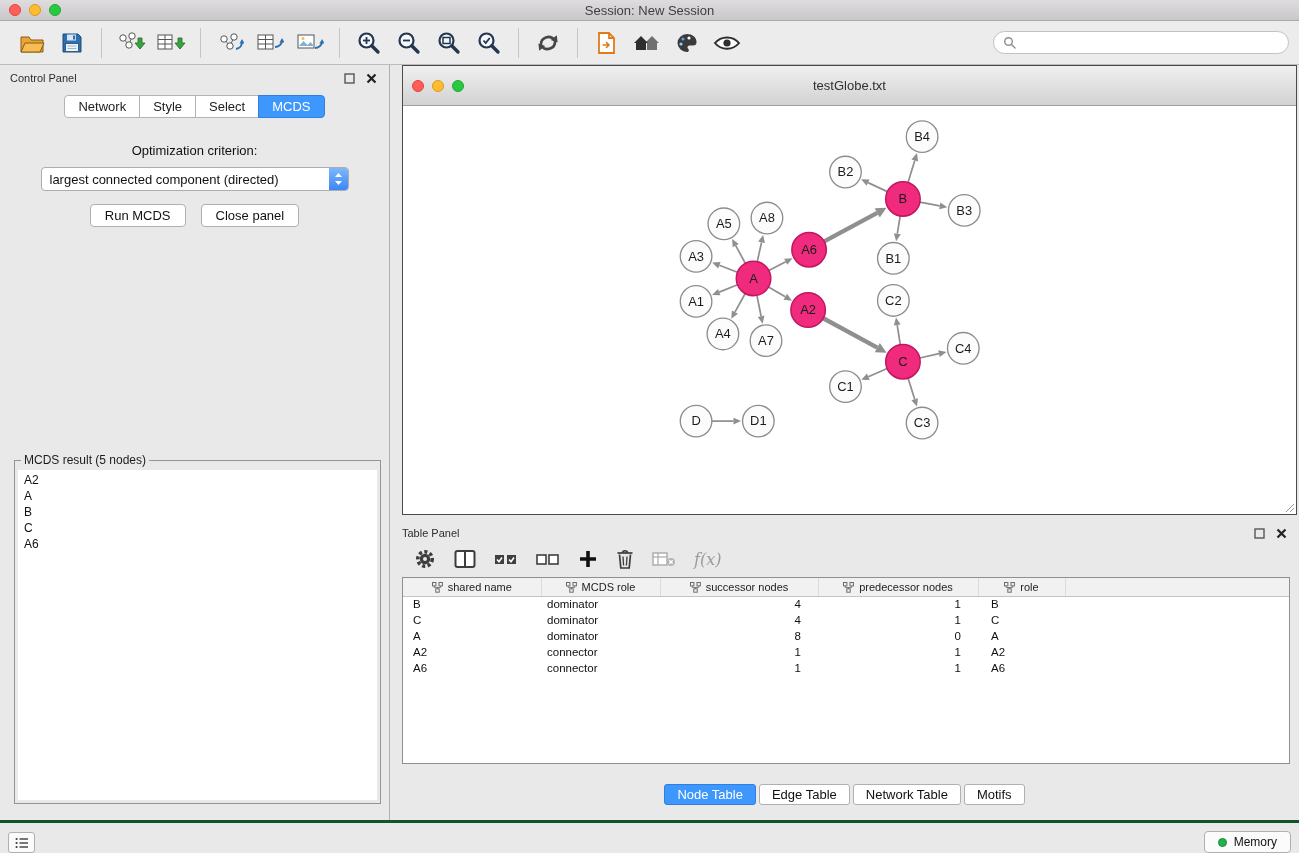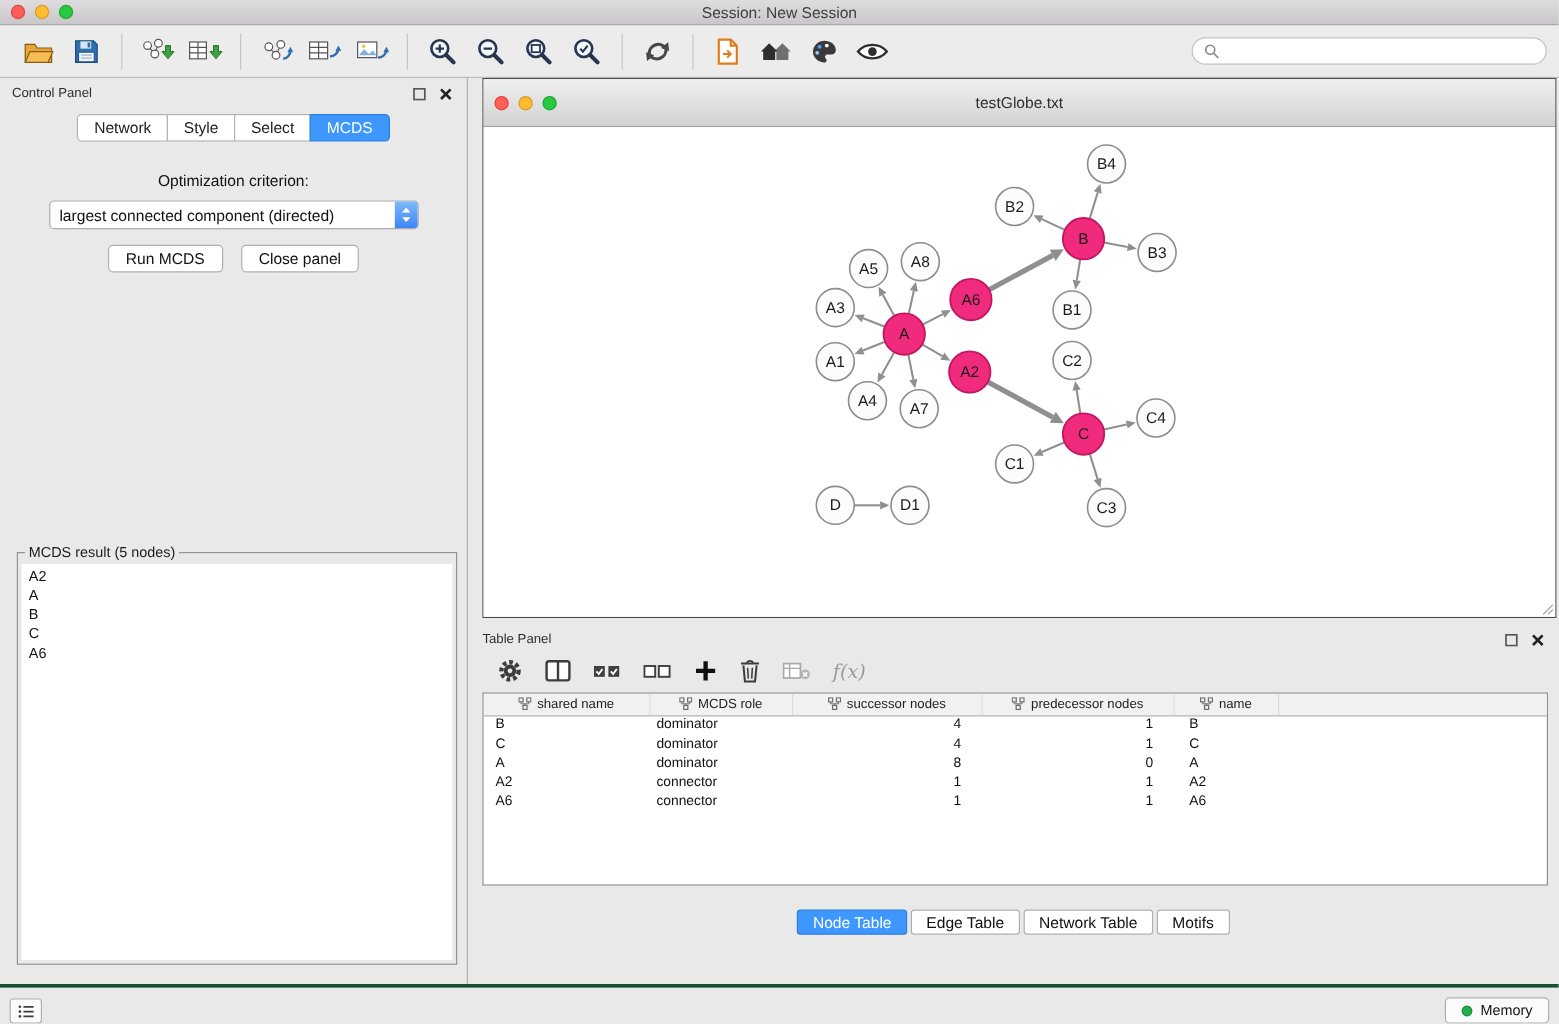--- a/index.html
+++ b/index.html
@@ -54,21 +54,21 @@
   .net-canvas{flex:1;position:relative;overflow:hidden;background:#fff}
   #graph-svg{position:absolute;left:0;top:0;width:100%;height:100%}
   #graph-svg text{font-family:"Liberation Sans",sans-serif}
   .resize-corner{position:absolute;right:1px;bottom:1px}
 
   
   .table-panel{flex:1;margin-top:5px;display:flex;flex-direction:column;background:#e9e9e9;min-height:0}
   .tp-toolbar{display:flex;align-items:center;gap:18px;padding:9px 0 7px 24px;flex:none}
   .tp-toolbar .tpbtn{background:none;border:none;display:flex;align-items:center;justify-content:center;cursor:default}
   .fx{font-family:"DejaVu Serif",serif;font-style:italic;font-size:16px;color:#9a9a9a}
-  .tp-table-wrap{margin:0 9px 0 12px;height:161px;border:1px solid #8f8f8f;background:#fff;overflow:hidden;flex:none}
+  .tp-table-wrap{margin:0 9px 0 12px;height:187px;border:1px solid #8f8f8f;background:#fff;overflow:hidden;flex:none}
   table.node-table{border-collapse:collapse;table-layout:fixed;width:100%}
   .node-table thead th{background:#f1f1f1;border-bottom:1px solid #c3c3c3;border-right:1px solid #dcdcdc;font-weight:normal;height:18px;font-size:11px;color:#222;text-align:center;padding:0 4px;white-space:nowrap;overflow:hidden}
   .node-table thead th:last-child{border-right:none}
   .th-inner{display:inline-flex;align-items:center;gap:5px;vertical-align:middle}
   .node-table tbody td{height:16px;font-size:11.5px;padding:0 6px;color:#101010;white-space:nowrap;overflow:hidden}
   .node-table td.c0{padding-left:10px}
   .node-table td.c2,.node-table td.c3{text-align:right;padding-right:17px}
   .node-table td.c4{padding-left:13px}
   .tp-tabs{display:flex;justify-content:center;gap:3px;margin-top:20px;flex:none}
   .tp-tab{font-size:13px;background:#fff;border:1px solid #b0b0b0;border-radius:3px;padding:2px 12px;color:#111;cursor:default}
@@ -550,21 +550,21 @@
                 </span>
               </th>
               <th>
                 <span class="th-inner">
                   <svg width="11" height="11" viewBox="0 0 11 11">
                       <rect x="0.5" y="0.5" width="3.4" height="3.4" fill="none" stroke="#6b6b6b"></rect>
                       <rect x="7" y="0.5" width="3.4" height="3.4" fill="none" stroke="#6b6b6b"></rect>
                       <rect x="3.8" y="6.8" width="3.4" height="3.4" fill="none" stroke="#6b6b6b"></rect>
                       <path d="M2.2 4 v1.5 h6.5 V4 M5.5 5.5 v1.3" fill="none" stroke="#6b6b6b" stroke-width="0.8"></path>
                     </svg>
-                  <span>name</span>
+                  <span>role</span>
                 </span>
               </th>
               <th></th>
             </tr>
           </thead>
           <tbody id="node-table-body">
               <tr>
                 <td class="c0">B</td>
                 <td class="c1">dominator</td>
                 <td class="c2">4</td>

